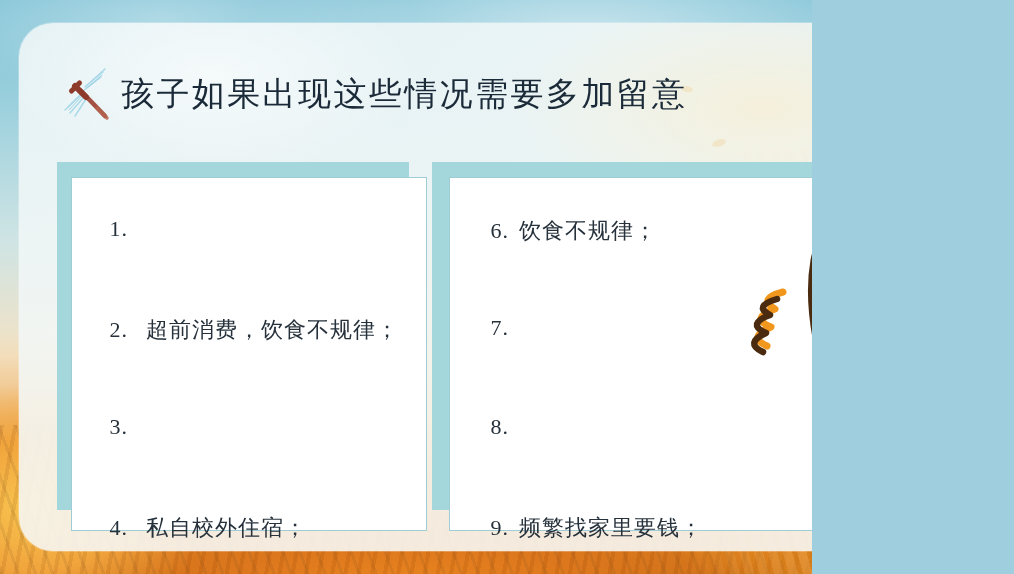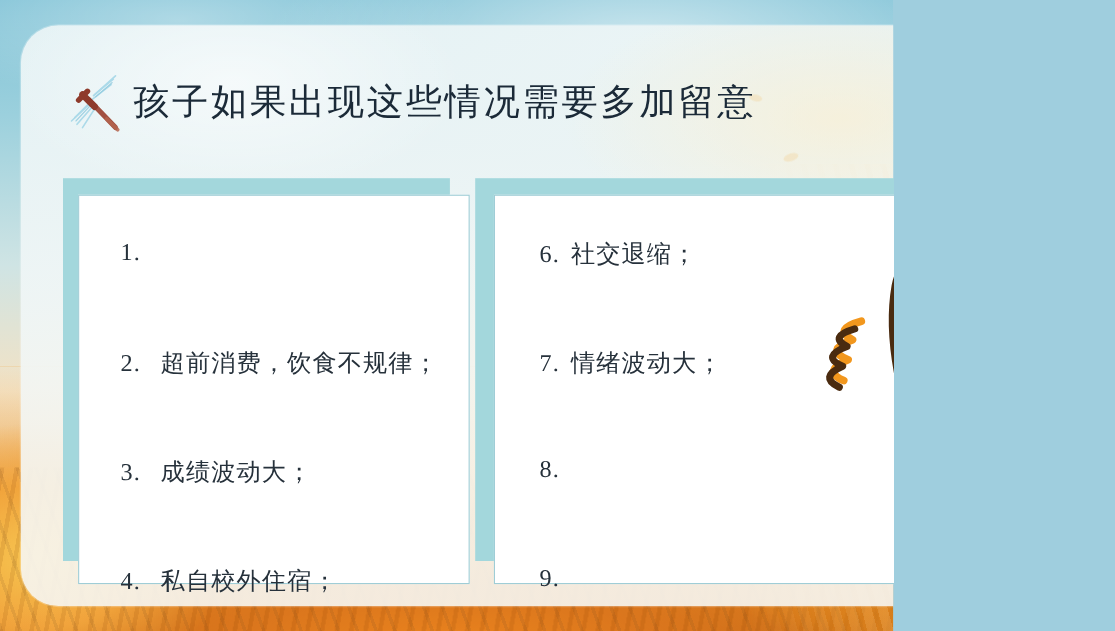--- a/index.html
+++ b/index.html
@@ -181,21 +181,20 @@
         <ol class="items">
           <li>
             <span class="num">1.</span>
           </li>
           <li>
             <span class="num">2.</span>
             <span class="txt">超前消费，饮食不规律；</span>
           </li>
           <li>
             <span class="num">3.</span>
-            <span class="txt">成绩波动大；</span>
           </li>
           <li>
             <span class="num">4.</span>
             <span class="txt">私自校外住宿；</span>
           </li>
 
         </ol>
       </div>
     </div>
 
@@ -249,31 +248,31 @@
           <circle cx="148" cy="157" r="11" fill="#f6cf22" stroke="#4a2b10" stroke-width="6"></circle>
           <g stroke="#6a4212" stroke-width="1.4" opacity="0.85">
             <path d="M154 152 L158 155"></path>
               <path d="M155 159 L159 160"></path>
           </g>
         </svg>
 
         <ol class="items">
           <li>
             <span class="num">6.</span>
-            <span class="txt">社交退缩；</span>
+            <span class="txt">饮食不规律；</span>
           </li>
           <li>
             <span class="num">7.</span>
-            <span class="txt">情绪波动大；</span>
           </li>
           <li>
             <span class="num">8.</span>
           </li>
           <li>
             <span class="num">9.</span>
+            <span class="txt">频繁找家里要钱；</span>
           </li>
 
         </ol>
       </div>
     </div>
 
   </div>
 </div>
 
 </body></html>

